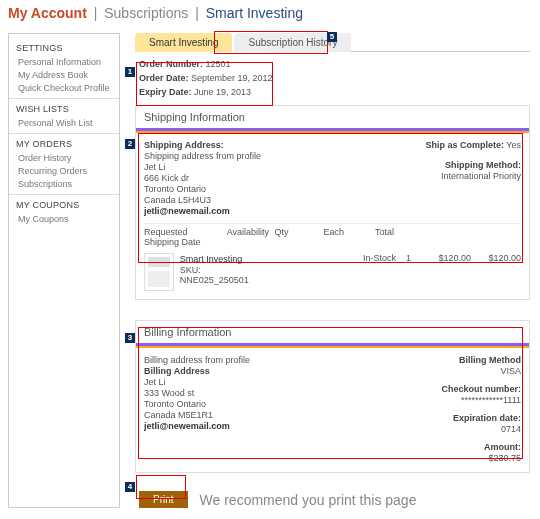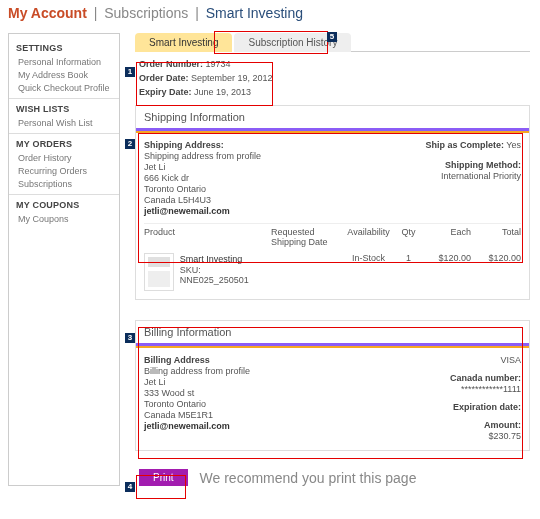--- a/index.html
+++ b/index.html
@@ -4,47 +4,47 @@
 <style>
   body { margin:0; font-family:Arial,Helvetica,sans-serif; font-size:10px; color:#555; background:#fff; }
   .page { width:540px; height:519px; position:relative; padding:5px 10px 5px 8px; box-sizing:border-box; }
   .crumb { font-size:14px; font-weight:bold; margin-bottom:12px; }
   .crumb .c1 { color:#c94c27; }
   .crumb .sep { color:#888; font-weight:normal; margin:0 3px; }
   .crumb .c2 { color:#888; font-weight:normal; }
   .crumb .c3 { color:#2a4e7a; font-weight:normal; }
   .cols { display:flex; }
   .side { width:112px; border:1px solid #ccc; padding:5px 7px; box-sizing:border-box; }
-  .side-h { font-size:9px; font-weight:bold; color:#444; margin:4px 0 4px; letter-spacing:.2px; }
+  .side-h { font-size:9px; font-weight:normal; color:#444; margin:4px 0 4px; letter-spacing:.2px; }
   .side-link { font-size:9px; color:#777; margin:3px 2px; cursor:pointer; }
   .side-hr { border:none; border-top:1px solid #ddd; margin:5px -7px; }
   .main { flex:1; margin-left:15px; position:relative; }
   .tabs { display:flex; }
   .tab { padding:4px 14px; font-size:10px; border-top-left-radius:4px; border-top-right-radius:4px; cursor:pointer; position:relative; }
   .tab.active { background:#ffe599; color:#333; }
   .tab.inactive { background:#eee; color:#555; margin-left:2px; }
   .tab-line { border-bottom:1px solid #ccc; flex:1; align-self:flex-end; height:1px; }
   .section { border:1px solid #ddd; margin-top:6px; }
   .sec-head { font-size:11px; color:#555; padding:5px 8px; border-bottom:3px solid #8b5cf6; }
   .gold { height:2px; background:#f5a623; }
   .sec-body { padding:6px 8px 8px; font-size:9px; color:#555; }
   .cols2 { display:flex; }
   .colA { flex:1; }
   .colB { flex:1;text-align:right; }
   .lbl { font-weight:bold; color:#444; }
   .ln { margin:1px 0; }
   .tbl-head { display:flex; font-size:9px; color:#555; margin-top:6px; border-top:1px solid #eee; padding-top:3px; }
-  .th-prod{flex:2.0} .th-req{width:70px;text-align:left} .th-av{width:55px;text-align:center} .th-qty{width:25px;text-align:center} .th-each{width:50px;text-align:right} .th-tot{width:50px;text-align:right}
+  .th-prod{flex:2.0} .th-req{width:70px;text-align:left} .th-av{width:55px;text-align:right} .th-qty{width:25px;text-align:center} .th-each{width:50px;text-align:right} .th-tot{width:50px;text-align:right}
   .prow { display:flex; margin-top:6px; align-items:flex-start; }
   .thumb { width:28px; height:36px; background:#fff; border:1px solid #ddd; margin-right:6px; position:relative; }
   .thumb:before{content:"";position:absolute;left:3px;top:3px;right:3px;height:10px;background:#e0e0e0;}
   .thumb:after{content:"";position:absolute;left:3px;bottom:3px;right:3px;height:16px;background:#eee;}
   .ord { margin:6px 0 0 4px; font-size:9px; line-height:13px; }
   .foot { margin-top:18px; display:flex; align-items:center; padding-left:4px; }
-  .pbtn { background:#a21caf; color:#fff; font-size:10px; border:none; padding:3px 14px; font-family:inherit; cursor:pointer; }
+  .pbtn { background:#a16207; color:#fff; font-size:10px; border:none; padding:3px 14px; font-family:inherit; cursor:pointer; }
   .foot-txt { margin-left:12px; color:#888; font-size:14px; }
   .marker { position:absolute; background:#0b2d5b; color:#fff; font-size:8px; font-weight:bold; width:10px; height:10px; text-align:center; line-height:10px; z-index:5; }
   .redbox { position:absolute; border:1.5px solid #e40000; pointer-events:none; z-index:3; }
 </style>
 </head>
 <body>
 <div class="page">
 
 <div class="crumb">
   <span class="c1">My Account</span>
@@ -74,21 +74,21 @@
   </div>
 
   <div class="main">
     <div class="tabs">
       <div class="tab active">Smart Investing</div>
       <div class="tab inactive">Subscription History</div>
       <div class="tab-line"></div>
     </div>
 
     <div class="ord">
-      <div class="ln"><span class="lbl">Order Number: </span><span>19734</span></div>
+      <div class="ln"><span class="lbl">Order Number: </span><span>12501</span></div>
       <div class="ln"><span class="lbl">Order Date: </span><span>September 19, 2012</span></div>
       <div class="ln"><span class="lbl">Expiry Date: </span><span>June 19, 2013</span></div>
     </div>
 
     <div class="section">
       <div class="sec-head">Shipping Information</div>
       <div class="gold"></div>
       <div class="sec-body">
         <div class="cols2">
           <div class="colA">
@@ -100,21 +100,20 @@
             <div class="ln">Canada L5H4U3</div>
             <div class="ln" style="color:#333;font-weight:bold">jetli@newemail.com</div>
           </div>
           <div class="colB">
             <div class="ln"><span class="lbl">Ship as Complete:</span> <span>Yes</span></div>
             <div class="ln lbl" style="margin-top:10px">Shipping Method:</div>
             <div class="ln">International Priority</div>
           </div>
         </div>
         <div class="tbl-head">
-          <div class="th-prod">Product</div>
           <div class="th-req">Requested Shipping Date</div>
           <div class="th-av">Availability</div>
           <div class="th-qty">Qty</div>
           <div class="th-each">Each</div>
           <div class="th-tot">Total</div>
         </div>
         <div class="prow">
           <div class="th-prod" style="display:flex">
             <div class="thumb"></div>
             <div>
@@ -130,33 +129,35 @@
         </div>
       </div>
     </div>
 
     <div class="section" style="margin-top:20px">
       <div class="sec-head">Billing Information</div>
       <div class="gold"></div>
       <div class="sec-body">
         <div class="cols2">
           <div class="colA">
+            <div class="ln">Billing address from profile</div>
             <div class="ln lbl">Billing Address</div>
-            <div class="ln">Billing address from profile</div>
             <div class="ln">Jet Li</div>
             <div class="ln">333 Wood st</div>
             <div class="ln">Toronto Ontario</div>
             <div class="ln">Canada M5E1R1</div>
             <div class="ln" style="color:#333;font-weight:bold">jetli@newemail.com</div>
           </div>
           <div class="colB">
+            <div class="ln lbl">Billing Method</div>
             <div class="ln">VISA</div>
-            <div class="ln lbl" style="margin-top:8px">Canada number:</div>
+            <div class="ln lbl" style="margin-top:8px">Checkout number:</div>
             <div class="ln">************1111</div>
             <div class="ln lbl" style="margin-top:8px">Expiration date:</div>
+            <div class="ln">0714</div>
             <div class="ln lbl" style="margin-top:8px">Amount:</div>
             <div class="ln">$230.75</div>
           </div>
         </div>
       </div>
     </div>
 
     <div class="foot">
       <button class="pbtn">Print</button>
       <span class="foot-txt">We recommend you print this page</span>

